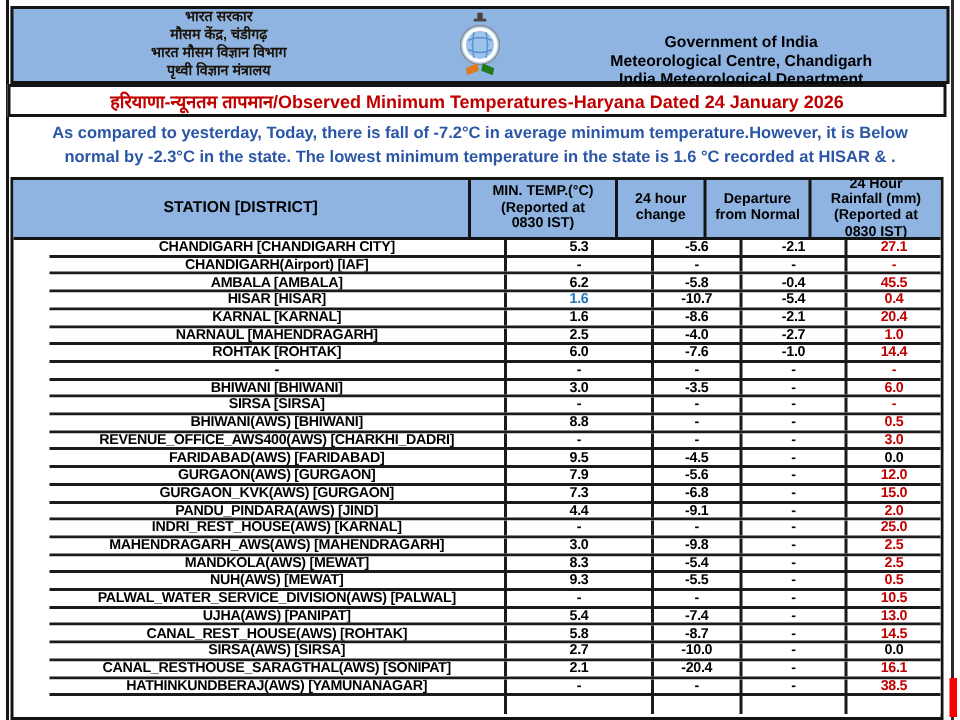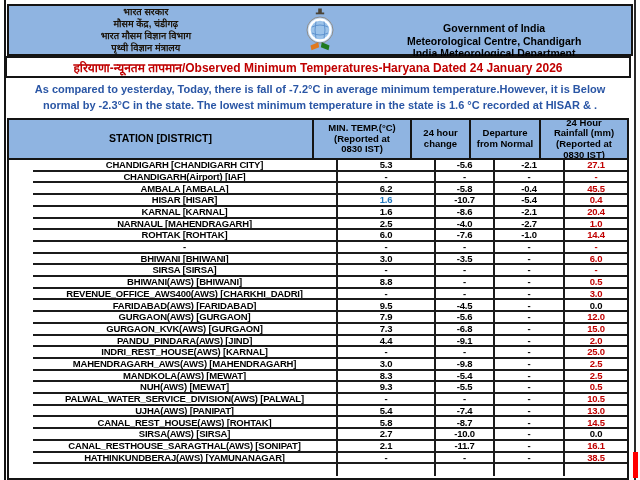--- a/index.html
+++ b/index.html
@@ -315,21 +315,21 @@
       <div class="td">SIRSA(AWS)  [SIRSA]</div>
       <div class="td">2.7</div>
       <div class="td">-10.0</div>
       <div class="td">-</div>
       <div class="td">0.0</div>
     </div>
 
     <div class="tr">
       <div class="td">CANAL_RESTHOUSE_SARAGTHAL(AWS)  [SONIPAT]</div>
       <div class="td">2.1</div>
-      <div class="td">-11.7</div>
+      <div class="td">-20.4</div>
       <div class="td">-</div>
       <div class="td val-red">16.1</div>
     </div>
 
     <div class="tr">
       <div class="td">HATHINKUNDBERAJ(AWS)  [YAMUNANAGAR]</div>
       <div class="td">-</div>
       <div class="td">-</div>
       <div class="td">-</div>
       <div class="td val-red">38.5</div>

